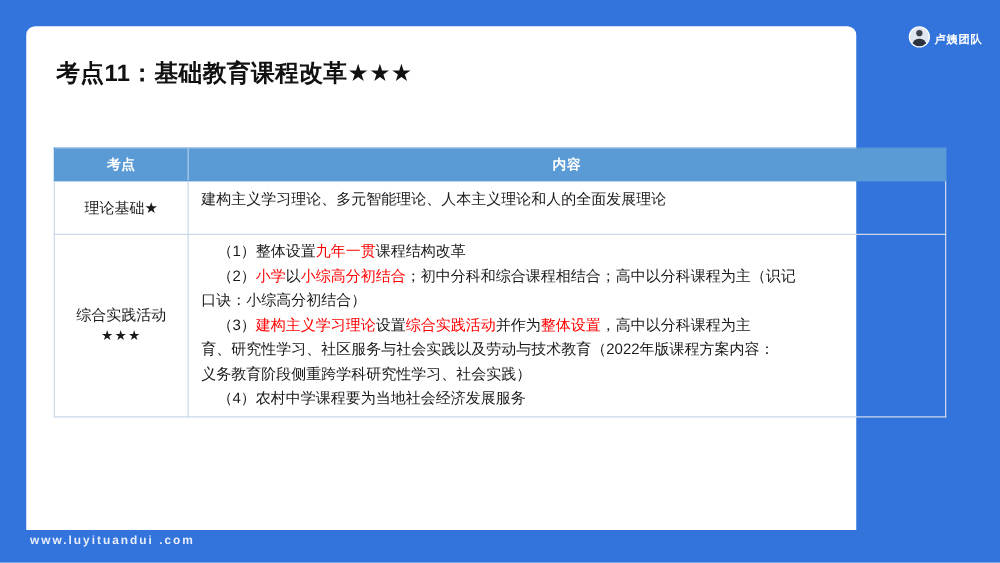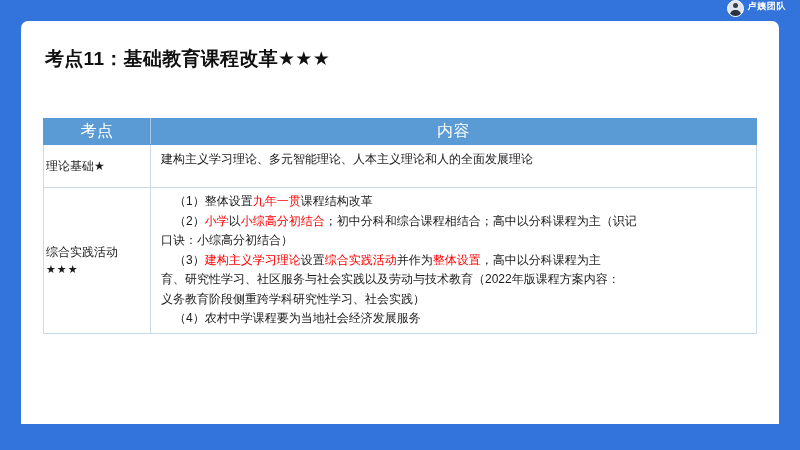--- a/index.html
+++ b/index.html
@@ -18,24 +18,24 @@
     position: relative;
     width: 800px;
     height: 450px;
     background: #3273dc;
     box-sizing: border-box;
   }
 
   
   #brand {
     position: absolute;
-    top: 0;
+    top: 20px;
     right: 14px;
     display: flex;
-    align-items: flex-start;
+    align-items: flex-end;
     gap: 4px;
     height: 18px;
     z-index: 5;
   }
   #brand .avatar {
     width: 15px;
     height: 15px;
     border-radius: 50%;
     background: #dfe6ef;
     border: 1px solid #ffffff;
@@ -71,21 +71,21 @@
     letter-spacing: 0.6px;
     font-weight: 600;
     white-space: nowrap;
   }
 
   
   #card {
     position: absolute;
     left: 21px;
     top: 21px;
-    width: 758px;
+    width: 664px;
     height: 403px;
     background: #ffffff;
     border-radius: 7px 7px 0 0;
     box-sizing: border-box;
   }
 
   #page-title {
     position: absolute;
     left: 24px;
     top: 25px;
@@ -108,34 +108,34 @@
     color: #1a1a1a;
   }
   #kp-table th, #kp-table td {
     border: 1px solid #c9d9ea;
     vertical-align: middle;
     box-sizing: border-box;
   }
   #kp-table thead th {
     background: #5b9bd5;
     color: #ffffff;
-    font-weight: normal;
-    font-size: 16px;
+    font-weight: bold;
+    font-size: 11px;
     height: 26px;
     text-align: center;
     border-color: #5b9bd5;
     letter-spacing: 0.5px;
   }
   #kp-table thead th.col-point {
     border-right: 1px solid #a9c7e4;
   }
   .col-point { width: 107px; }
 
   td.cell-point {
-    text-align: left;
+    text-align: center;
     padding: 5px 2px;
     line-height: 1.5;
     font-size: 12px;
   }
   td.cell-content {
     padding: 4px 8px 4px 10px;
     line-height: 1.62;
     font-size: 12px;
   }
   td.cell-content.single {
@@ -203,13 +203,14 @@
               <div class="para indent"><span>（3）</span><span class="red">建构主义学习理论</span><span>设置</span><span class="red">综合实践活动</span><span>并作为</span><span class="red">整体设置</span><span>，高中以分科课程为主</span></div>
               <div class="para"><span>育、研究性学习、社区服务与社会实践以及劳动与技术教育（2022年版课程方案内容：</span></div>
               <div class="para"><span>义务教育阶段侧重跨学科研究性学习、社会实践）</span></div>
               <div class="para indent"><span>（4）农村中学课程要为当地社会经济发展服务</span></div>
             </td>
           </tr>
         </tbody>
     </table>
   </div>
 
+  <div id="footer-url">www.luyituandui .com</div>
 </div>
 
 </body></html>

